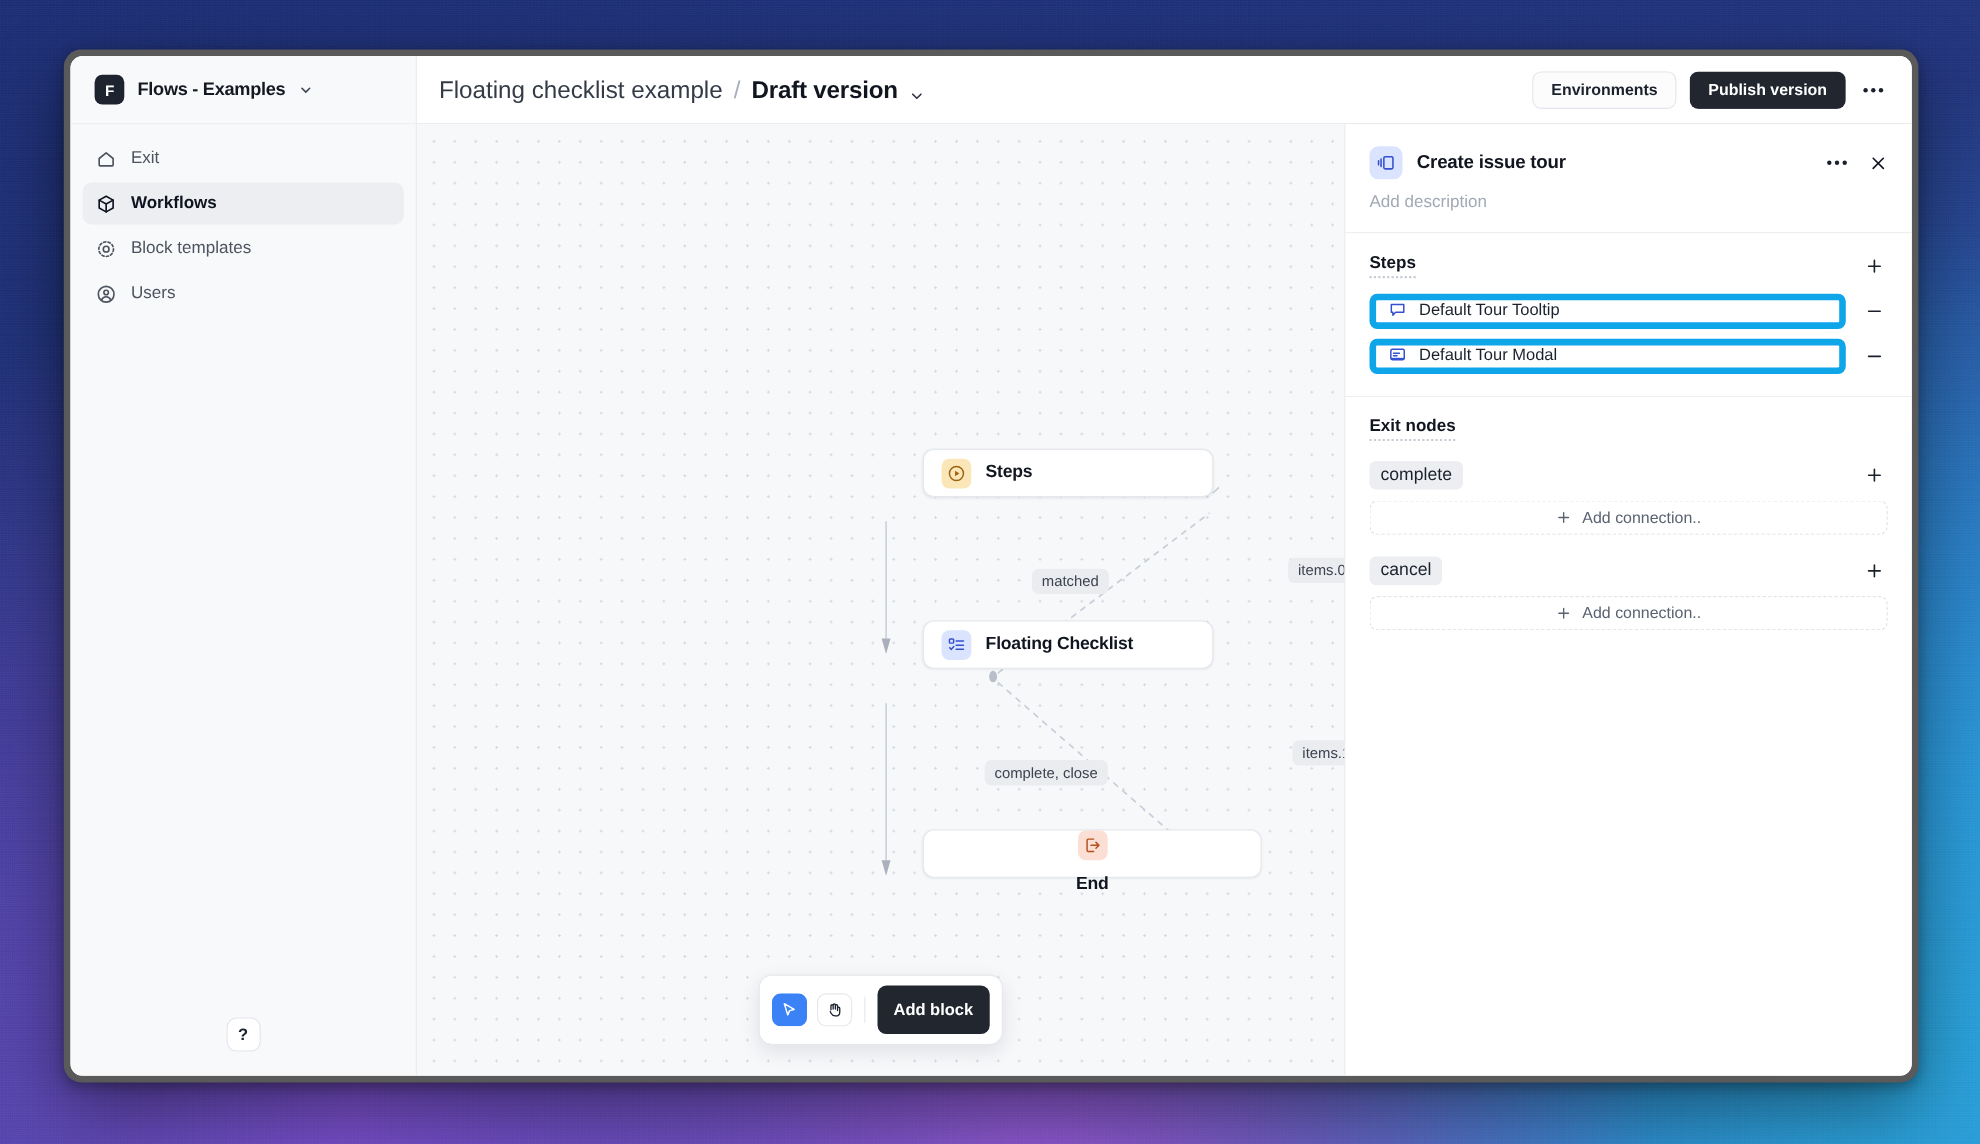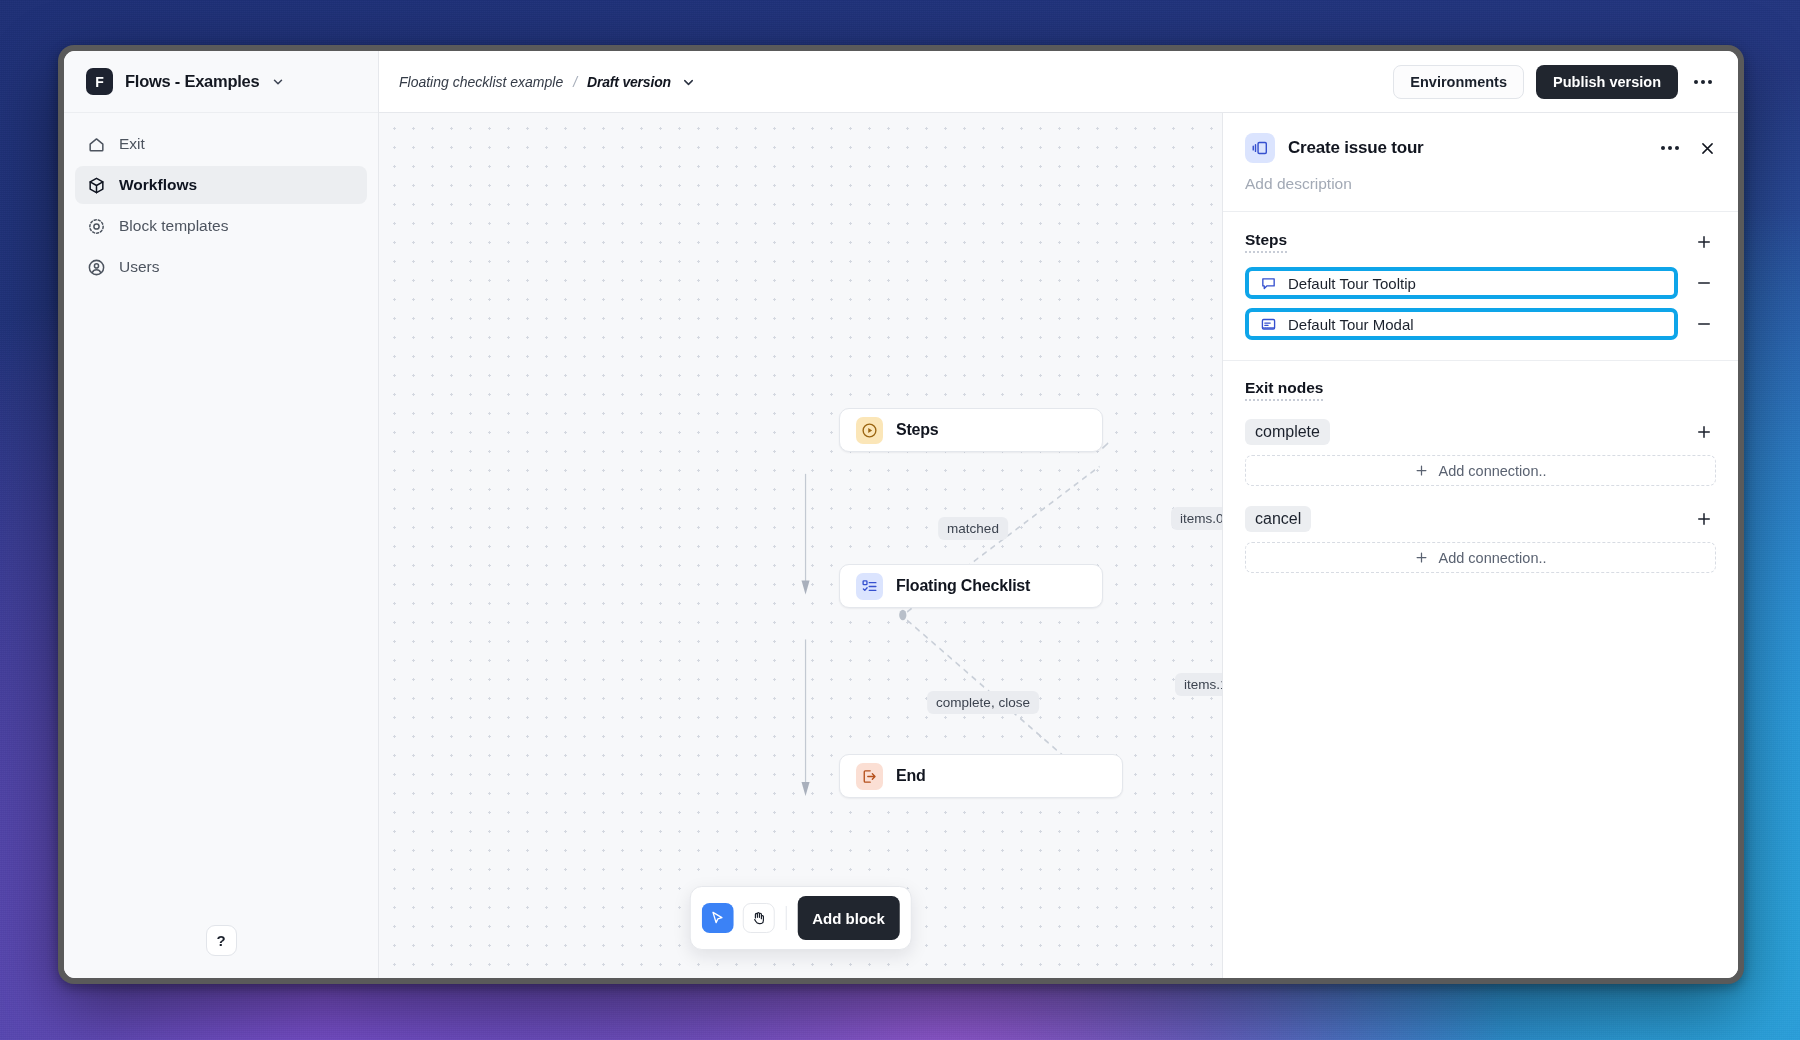--- a/index.html
+++ b/index.html
@@ -112,21 +112,21 @@
 
   .topbar {
     height: 62px;
     border-bottom: 1px solid #e6e8ec;
     display: flex; align-items: center;
     padding: 0 22px 0 20px;
     background: #fff;
     gap: 10px;
     flex: 0 0 62px;
   }
-  .crumbs { display: flex; align-items: flex-end; gap: 10px; font-size: 14px; font-style: italic; }
+  .crumbs { display: flex; align-items: flex-end; gap: 10px; font-size: 22px; }
   .crumb-muted { color: #343b47; }
   .crumb-sep { color: #a7aeba; }
   .crumb-strong { color: #11151f; font-weight: bold; letter-spacing: -0.2px; }
 
   .topbar-right { margin-left: auto; display: flex; align-items: center; gap: 12px; }
   .btn {
     height: 34px;
     padding: 0 16px;
     border-radius: 8px;
     font-size: 14.5px;
@@ -260,23 +260,23 @@
     margin-left: auto;
     width: 24px; height: 24px;
     display: flex; align-items: center; justify-content: center;
     cursor: pointer; color: #1b212c;
   }
 
   .step-row { display: flex; align-items: center; gap: 14px; margin-bottom: 9px; }
   .step-box {
     flex: 1;
     height: 32px;
-    border: 4px solid #0ea5e9;
+    border: 6px solid #0ea5e9;
     border-radius: 7px;
-    display: flex; align-items: center; gap: 11px;
+    display: flex; gap: 11px;
     padding: 0 11px;
     font-size: 15px;
     color: #1b212c;
     background: #fff;
     cursor: pointer;
     min-width: 0;
   }
   .step-ico { width: 17px; height: 17px; color: #3550cf; flex: 0 0 17px; display:flex; align-items:center; }
   .step-label { overflow: hidden; text-overflow: ellipsis; white-space: nowrap; }
 
@@ -429,32 +429,32 @@
             <span class="node-ico ico-blue">
               <svg width="17" height="17" viewBox="0 0 24 24" fill="none" stroke="currentColor" stroke-width="1.9" stroke-linecap="round" stroke-linejoin="round">
                   <rect x="3" y="4" width="5.4" height="5.4" rx="1"></rect>
                   <path d="M3.4 15.4l2 2 3.2-3.6"></path>
                   <path d="M11.6 6.6H21M11.6 12H21M11.6 17.4H21"></path>
                 </svg>
             </span>
             <span>Floating Checklist</span>
           </div>
 
-          <div class="node" style="left:460px; top:641px; width:284px;">
+          <div class="node" style="left:460px; top:641px; width:308px;flex-direction:column;">
             <span class="node-ico ico-red">
               <svg width="17" height="17" viewBox="0 0 24 24" fill="none" stroke="currentColor" stroke-width="1.9" stroke-linecap="round" stroke-linejoin="round">
                   <path d="M13 4H6a1.4 1.4 0 0 0-1.4 1.4v13.2A1.4 1.4 0 0 0 6 20h7"></path>
                   <path d="M16 8.2l3.8 3.8L16 15.8M9.6 12h10"></path>
                 </svg>
             </span>
             <span>End</span>
           </div>
 
           <div class="edge-label" style="left:594px; top:404px;">matched</div>
-          <div class="edge-label" style="left:604px; top:578px;">complete, close</div>
+          <div class="edge-label" style="left:572px; top:578px;">complete, close</div>
           <div class="edge-label" style="left:867px; top:394px;">items.0.buttonOnClick</div>
           <div class="edge-label" style="left:871px; top:560px;">items.1.buttonOnClick</div>
 
           <div class="toolbar">
             <div class="tool-btn primary">
               <svg width="17" height="17" viewBox="0 0 24 24" fill="none" stroke="#fff" stroke-width="1.9" stroke-linejoin="round">
                   <path d="M6 3.4l12.6 7.4-5.7 1.6-2.5 5.4z"></path>
                 </svg>
             </div>
             <div class="tool-btn plain">

